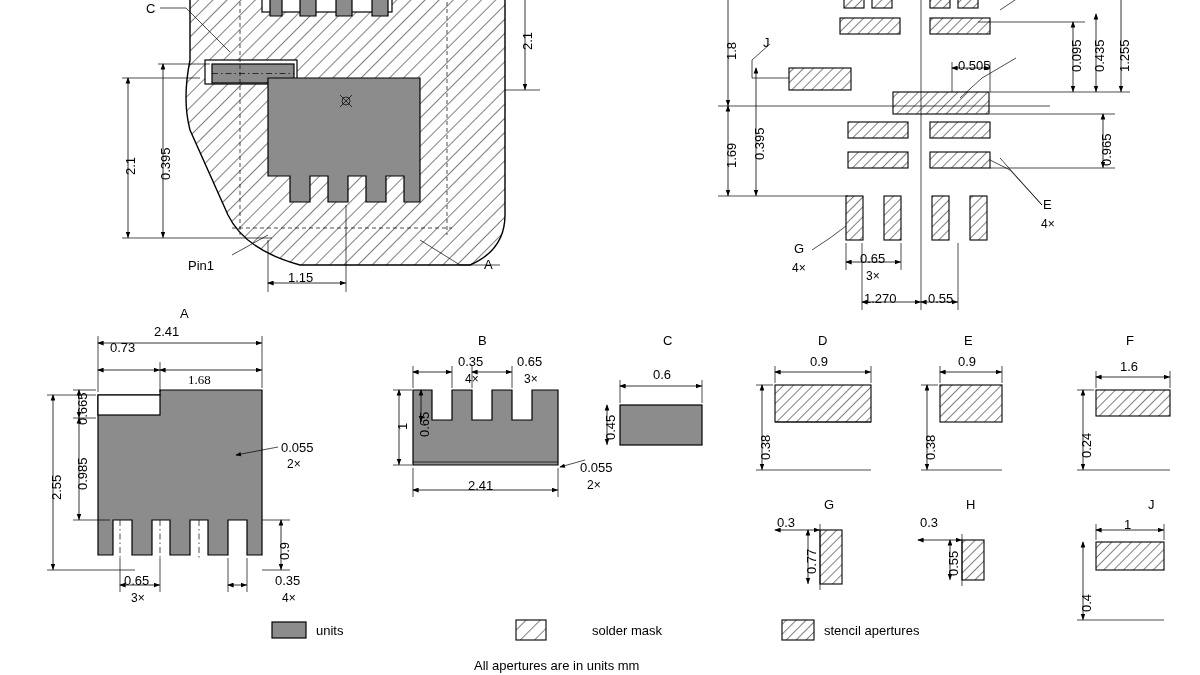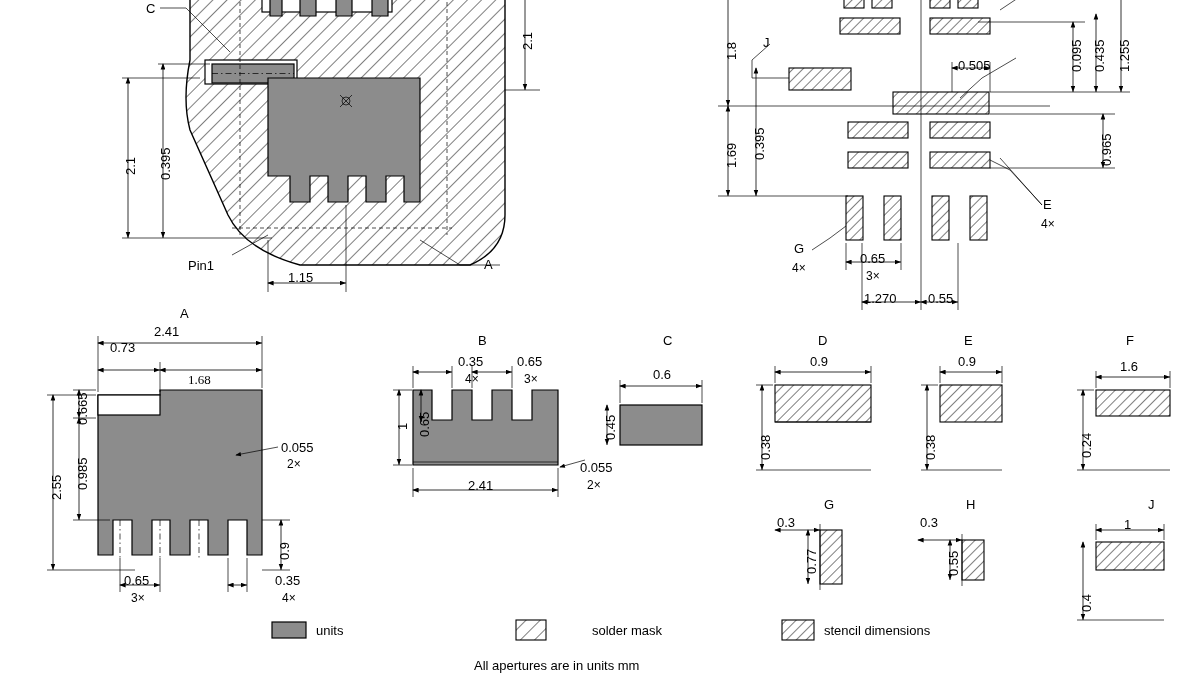--- a/index.html
+++ b/index.html
@@ -357,17 +357,17 @@
 <span class="lbl" style="left:966px;top:498px;">H</span>
 <span class="lbl" style="left:920px;top:516px;">0.3</span>
 <span class="lbl v" style="left:947px;top:576px;">0.55</span>
 
 <span class="lbl" style="left:1148px;top:498px;">J</span>
 <span class="lbl" style="left:1124px;top:518px;">1</span>
 <span class="lbl v" style="left:1080px;top:612px;">0.4</span>
 
 <span class="legend-txt" style="left:316px;top:623px;">units</span>
 <span class="legend-txt" style="left:556px;top:623px;margin-left:36px;">solder mask</span>
-<span class="legend-txt" style="left:824px;top:623px;">stencil dimensions</span>
+<span class="legend-txt" style="left:824px;top:623px;">stencil apertures</span>
 
 <span class="foot" style="left:474px;top:658px;">All apertures are in units mm</span>
 
 </div>
 
 </body></html>

